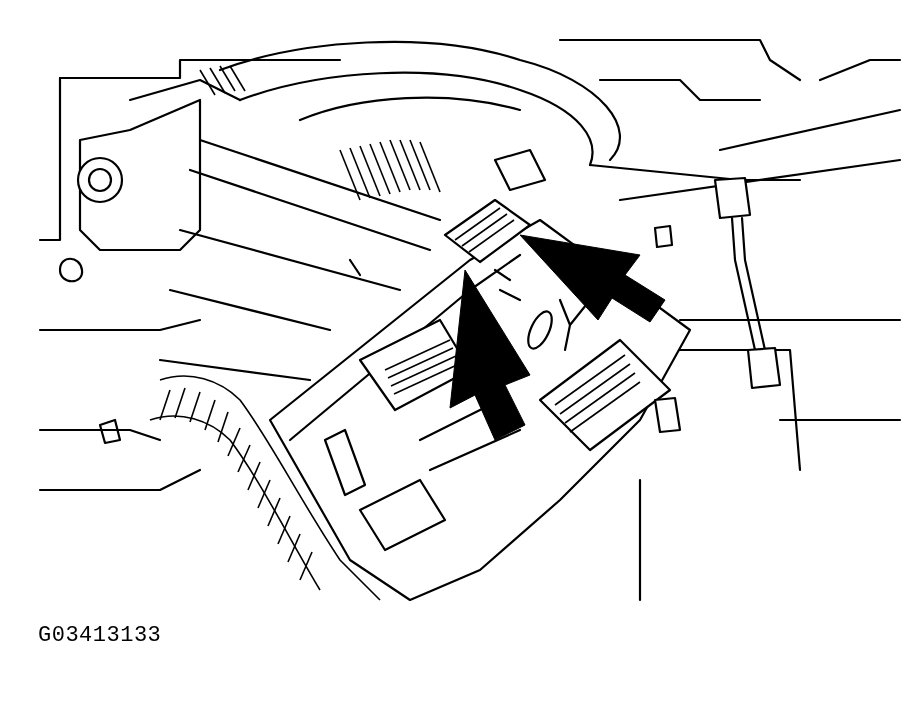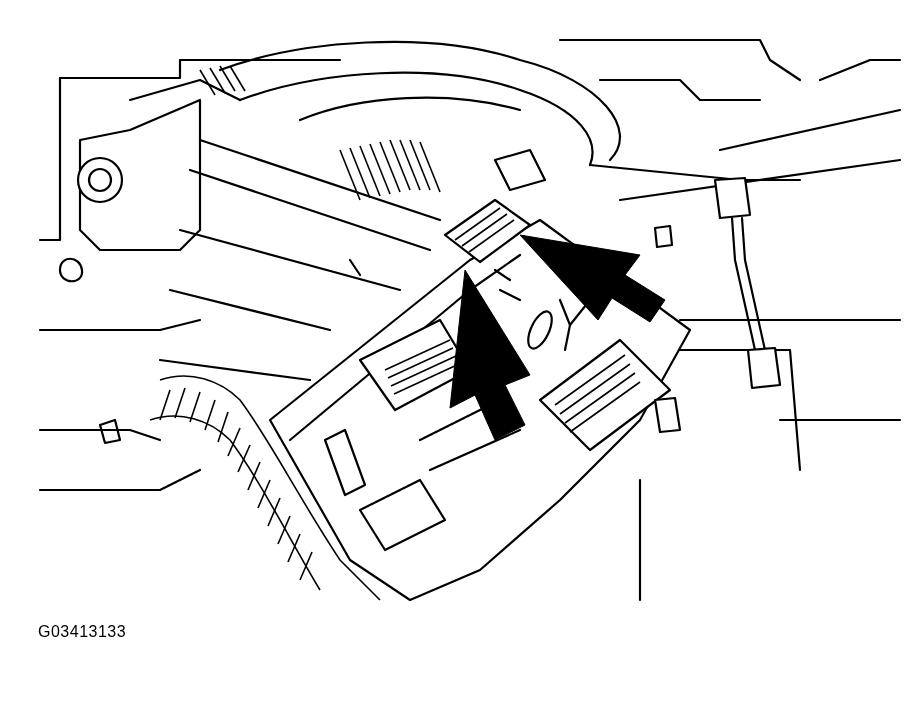--- a/index.html
+++ b/index.html
@@ -1,18 +1,18 @@
 <!DOCTYPE html>
 <html><head>
 <meta charset="utf-8">
 <style>
   html, body { margin: 0; padding: 0; background: #ffffff; }
   body { width: 909px; height: 722px; position: relative; overflow: hidden; font-family: "Liberation Sans", sans-serif; }
   #figure { position: absolute; left: 0; top: 0; width: 909px; height: 722px; }
-  #figure-id { position: absolute; left: 38px; top: 623px; font-size: 16px; color: #000; letter-spacing: 0.5px; font-family: Liberation Sans, sans-serif; }
+  #figure-id { position: absolute; left: 38px; top: 623px; font-size: 22px; color: #000; letter-spacing: 0.5px; font-family: Liberation Mono, monospace; }
   svg .ln { fill: none; stroke: #000; stroke-width: 2.2; stroke-linecap: round; stroke-linejoin: round; }
   svg .thin { fill: none; stroke: #000; stroke-width: 1.6; }
   svg .wh { fill: #fff; stroke: #000; stroke-width: 2.2; stroke-linejoin: round; }
   svg .blk { fill: #000; stroke: #000; }
 </style>
 </head>
 <body>
 
 <div id="figure">
 <svg width="909" height="722" viewBox="0 0 909 722" xmlns="http://www.w3.org/2000/svg">

